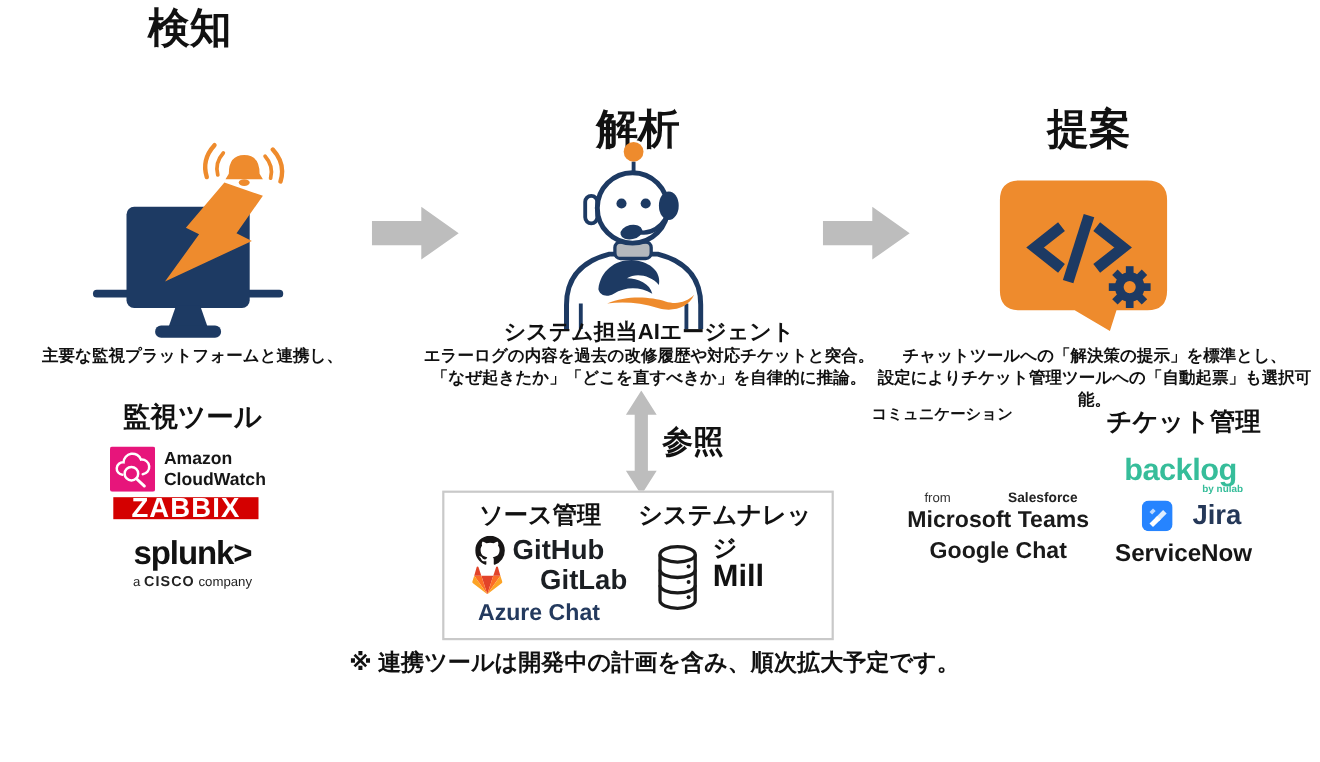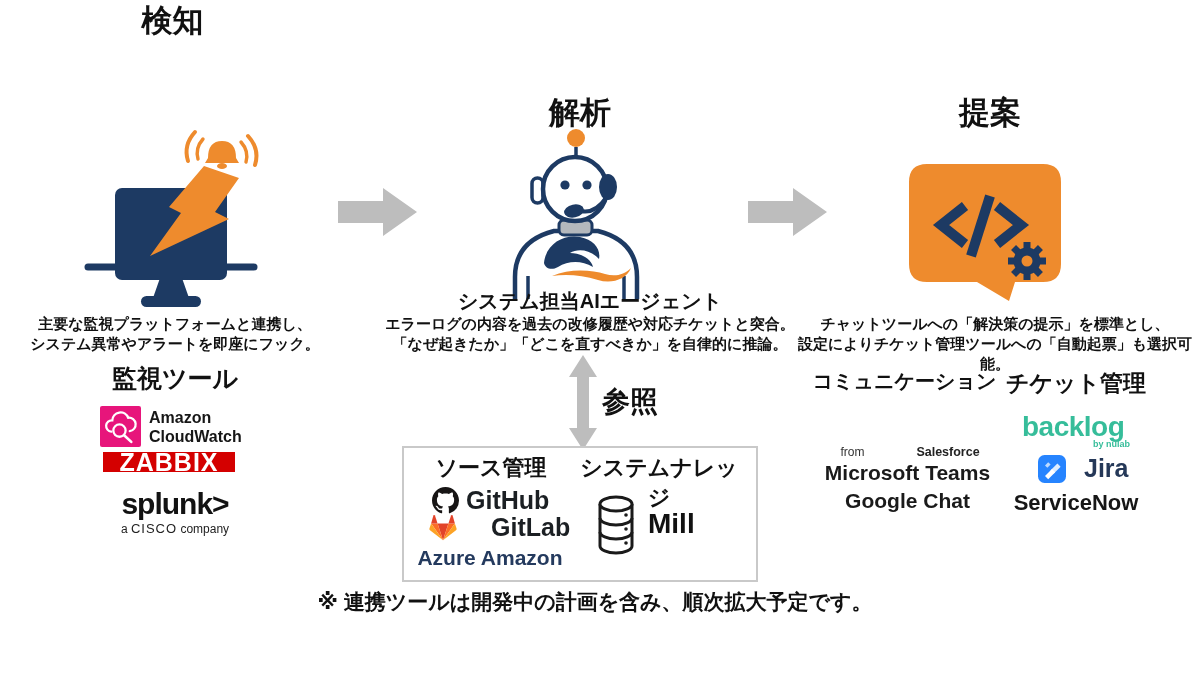--- a/index.html
+++ b/index.html
@@ -1,28 +1,28 @@
 <!DOCTYPE html>
 <html><head>
 <meta charset="utf-8">
 <style>
   html,body{margin:0;padding:0;background:#fff;}
   .canvas{position:relative;width:1200px;height:693px;background:#ffffff;overflow:hidden;
           font-family:"Liberation Sans","DejaVu Sans",sans-serif;color:#111;}
   .abs{position:absolute;}
   .ctr{text-align:center;}
-  .sec-title{font-size:31px;font-weight:bold;color:#111;}
+  .sec-title{font-size:38px;font-weight:bold;color:#111;}
   .desc{font-size:15px;line-height:20px;font-weight:bold;color:#111;}
   .cat{font-size:25px;font-weight:bold;color:#111;}
   .row{display:flex;align-items:center;}
   .zabbix-box{background:#d40000;color:#fff;font-size:25px;font-weight:bold;
               display:flex;align-items:center;justify-content:center;letter-spacing:1px;}
   .splunk{font-size:30px;font-weight:bold;letter-spacing:-1px;color:#121212;}
   .splunk-sub{font-size:12px;color:#222;}
-  .splunk-sub .cisco{font-weight:normal;letter-spacing:1px;font-size:13px;}
+  .splunk-sub .cisco{font-weight:bold;letter-spacing:1px;font-size:13px;}
   .agent{font-size:20px;font-weight:bold;}
   .ref-label{font-size:28px;font-weight:bold;}
   .tool-box{border:2px solid #c9c9c9;background:#fff;}
   .box-head{font-size:22px;font-weight:bold;}
   .git-text{font-size:25px;font-weight:bold;color:#1b1f23;margin-left:7px;}
   .azure{font-size:21px;font-weight:bold;color:#243a5e;}
   .mill{font-size:28px;font-weight:bold;color:#111;}
   .chat-item{font-size:21px;font-weight:bold;color:#1a1a1a;}
   .slack-word{font-size:35px;font-weight:bold;letter-spacing:-1.5px;color:#0b0b0b;margin-left:6px;}
   .slack-sub{font-size:12px;color:#333;display:flex;align-items:center;gap:4px;justify-content:center;}
@@ -49,21 +49,20 @@
     <path d="M126,30 q0,-17 14,-17 q14,0 14,17 l3,5 h-34 z" fill="#ee8b2d"></path>
     <ellipse cx="140" cy="38" rx="5" ry="3" fill="#ee8b2d"></ellipse>
     <path d="M113,4 q-12,13 -7,29" stroke="#ee8b2d" stroke-width="4" fill="none" stroke-linecap="round"></path>
     <path d="M121,11 q-8,9 -5,20" stroke="#ee8b2d" stroke-width="3.4" fill="none" stroke-linecap="round"></path>
     <path d="M166,8 q12,13 7,29" stroke="#ee8b2d" stroke-width="4" fill="none" stroke-linecap="round"></path>
     <path d="M159,14 q8,9 5,20" stroke="#ee8b2d" stroke-width="3.4" fill="none" stroke-linecap="round"></path>
   </svg>
 
   <div class="abs desc ctr" style="left:30px;top:314px;width:290px;">
     <div>主要な監視プラットフォームと連携し、</div>
-    <div>システム異常やアラートを即座にフック。</div>
   </div>
 
   <div class="abs cat ctr" style="left:30px;top:362px;width:290px;">監視ツール</div>
 
   <div class="abs row" style="left:100px;top:406px;">
     <svg width="41" height="41" viewBox="0 0 40 40">
       <rect x="0" y="0" width="40" height="40" rx="2" fill="#e7157b"></rect>
       <path d="M11,25 a5.5,5.5 0 0 1 1,-11 a8,8 0 0 1 15.5,-2.5 a6.5,6.5 0 0 1 1.5,13" stroke="#fff" stroke-width="2.2" fill="none" stroke-linecap="round"></path>
       <circle cx="19" cy="24" r="6" stroke="#fff" stroke-width="2.2" fill="none"></circle>
       <line x1="23.5" y1="28.5" x2="30.5" y2="35" stroke="#fff" stroke-width="2.6" stroke-linecap="round"></line>
@@ -140,21 +139,21 @@
       <path fill="#fc6d26" d="M16 29 L10.2 11.2 H3.3 Z"></path>
       <path fill="#fca326" d="M3.3 11.2 L1.5 16.6 a1.6 1.6 0 0 0 .6 1.8 L16 29 Z"></path>
       <path fill="#fc6d26" d="M16 29 L21.8 11.2 h6.9 Z"></path>
       <path fill="#fca326" d="M28.7 11.2 l1.8 5.4 a1.6 1.6 0 0 1 -.6 1.8 L16 29 Z"></path>
       <path fill="#e24329" d="M10.2 11.2 L7.4 2.7 a.9.9 0 0 0 -1.7 0 L3.3 11.2 Z"></path>
       <path fill="#e24329" d="M21.8 11.2 L24.6 2.7 a.9.9 0 0 1 1.7 0 l2.4 8.5 Z"></path>
     </svg>
     <span class="git-text">GitLab</span>
   </div>
 
-  <div class="abs azure ctr" style="left:404px;top:546px;width:172px;">Azure Amazon</div>
+  <div class="abs azure ctr" style="left:404px;top:546px;width:172px;">Azure Chat</div>
 
   <div class="abs box-head ctr" style="left:570px;top:453px;width:178px;">システムナレッジ</div>
 
   <svg class="abs" style="left:596px;top:494px;" width="40" height="62" viewBox="0 0 38 62">
     <path d="M3,10 V52 a16,7 0 0 0 32,0 V10" fill="#fff" stroke="#1a1a1a" stroke-width="3"></path>
     <ellipse cx="19" cy="10" rx="16" ry="7" fill="#fff" stroke="#1a1a1a" stroke-width="3"></ellipse>
     <path d="M3,24 a16,7 0 0 0 32,0" fill="none" stroke="#1a1a1a" stroke-width="3"></path>
     <path d="M3,38 a16,7 0 0 0 32,0" fill="none" stroke="#1a1a1a" stroke-width="3"></path>
     <circle cx="29" cy="21" r="1.8" fill="#1a1a1a"></circle>
     <circle cx="29" cy="35" r="1.8" fill="#1a1a1a"></circle>
@@ -177,21 +176,21 @@
       <circle r="13.5" fill="#1d3a63"></circle>
       <circle r="5.5" fill="#ee8b2d"></circle>
     </g>
   </svg>
 
   <div class="abs desc ctr" style="left:795px;top:314px;width:400px;">
     <div>チャットツールへの「解決策の提示」を標準とし、</div>
     <div>設定によりチケット管理ツールへの「自動起票」も選択可能。</div>
   </div>
 
-  <div class="abs box-head ctr" style="left:812px;top:368px;width:185px;font-size:20px;">コミュニケーション</div>
+  <div class="abs box-head ctr" style="left:764px;top:368px;width:185px;font-size:14px;">コミュニケーション</div>
   <div class="abs box-head ctr" style="left:1002px;top:368px;width:148px;font-size:23px;">チケット管理</div>
 
   <div class="abs slack-sub" style="left:845px;top:445px;width:130px;gap:26px;">
     <span>from</span>
     <svg width="17" height="12" viewBox="0 0 18 12">
       <path fill="#00a1e0" d="M13.2,3.3 A4,4 0 0 0 6.6,1.6 A3.5,3.5 0 0 0 1.2,4.6 a3,3 0 0 0 .6,6 h11 a3.4,3.4 0 0 0 .4,-7.3 Z"></path>
     </svg>
     <span class="sf">Salesforce</span>
   </div>
   <div class="abs chat-item ctr" style="left:815px;top:461px;width:185px;">Microsoft Teams</div>

